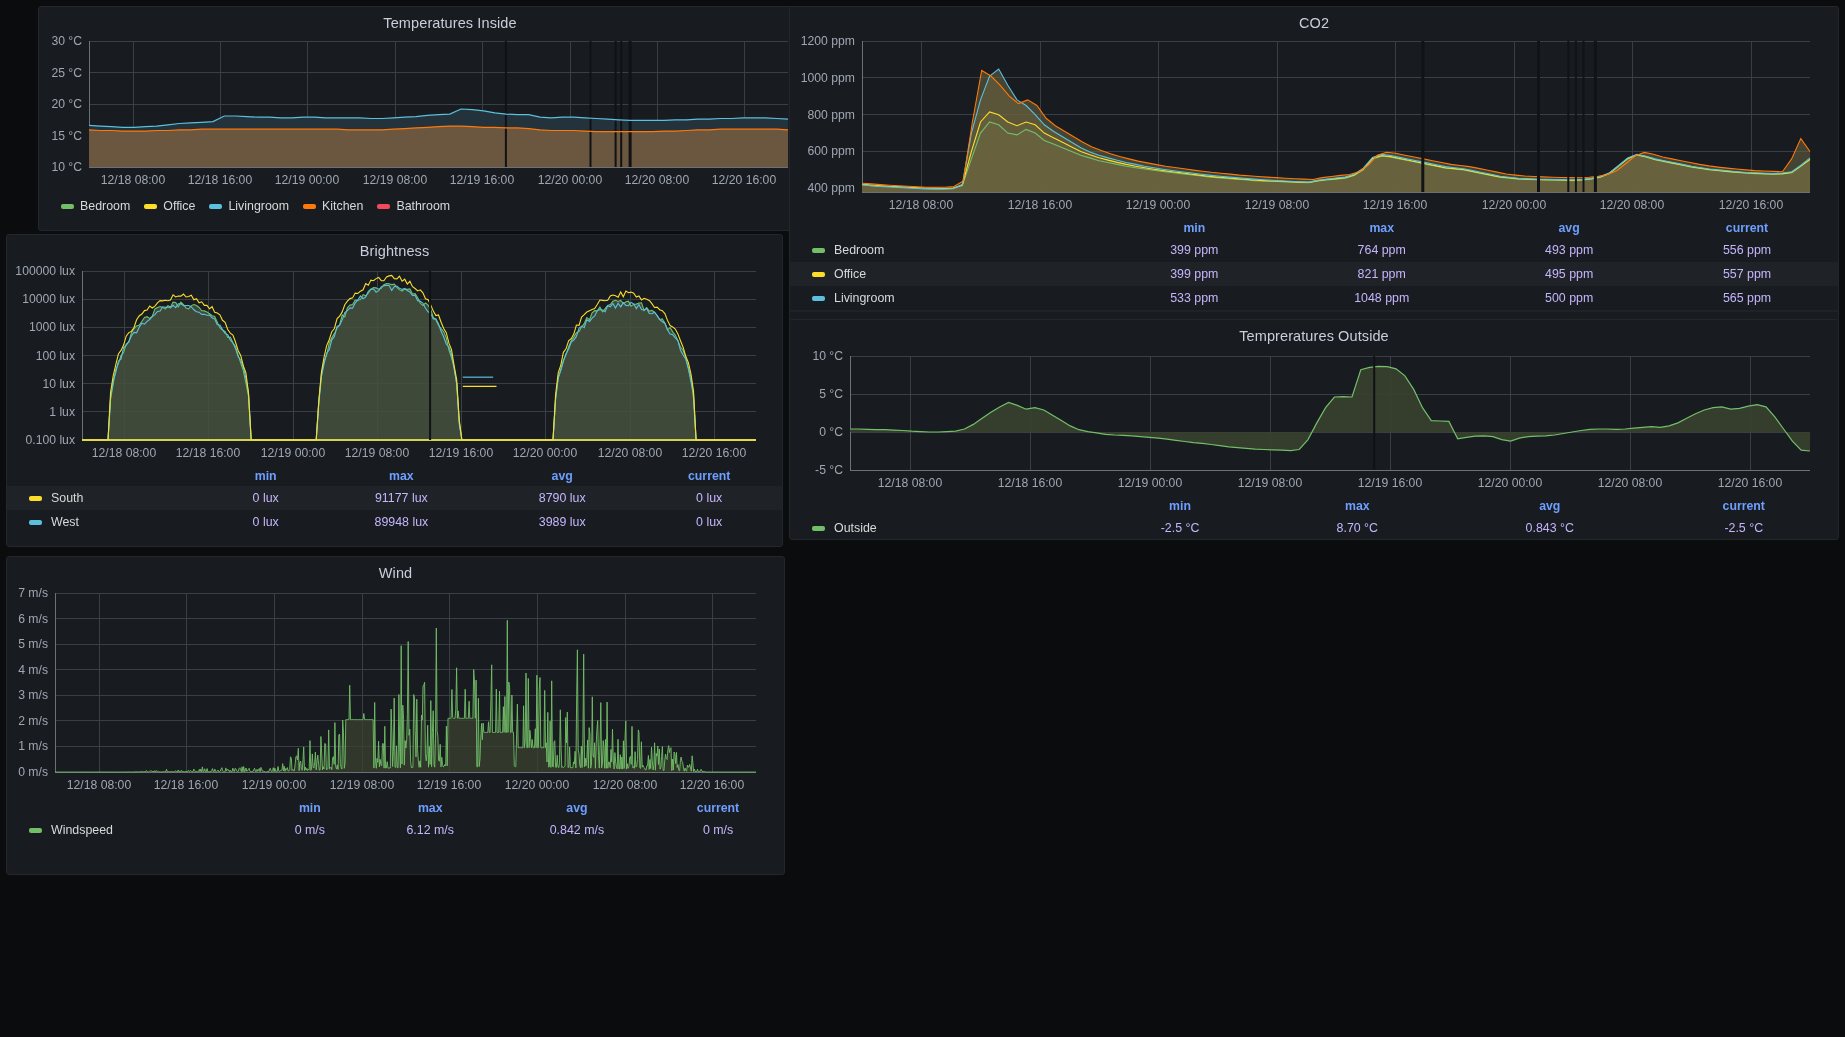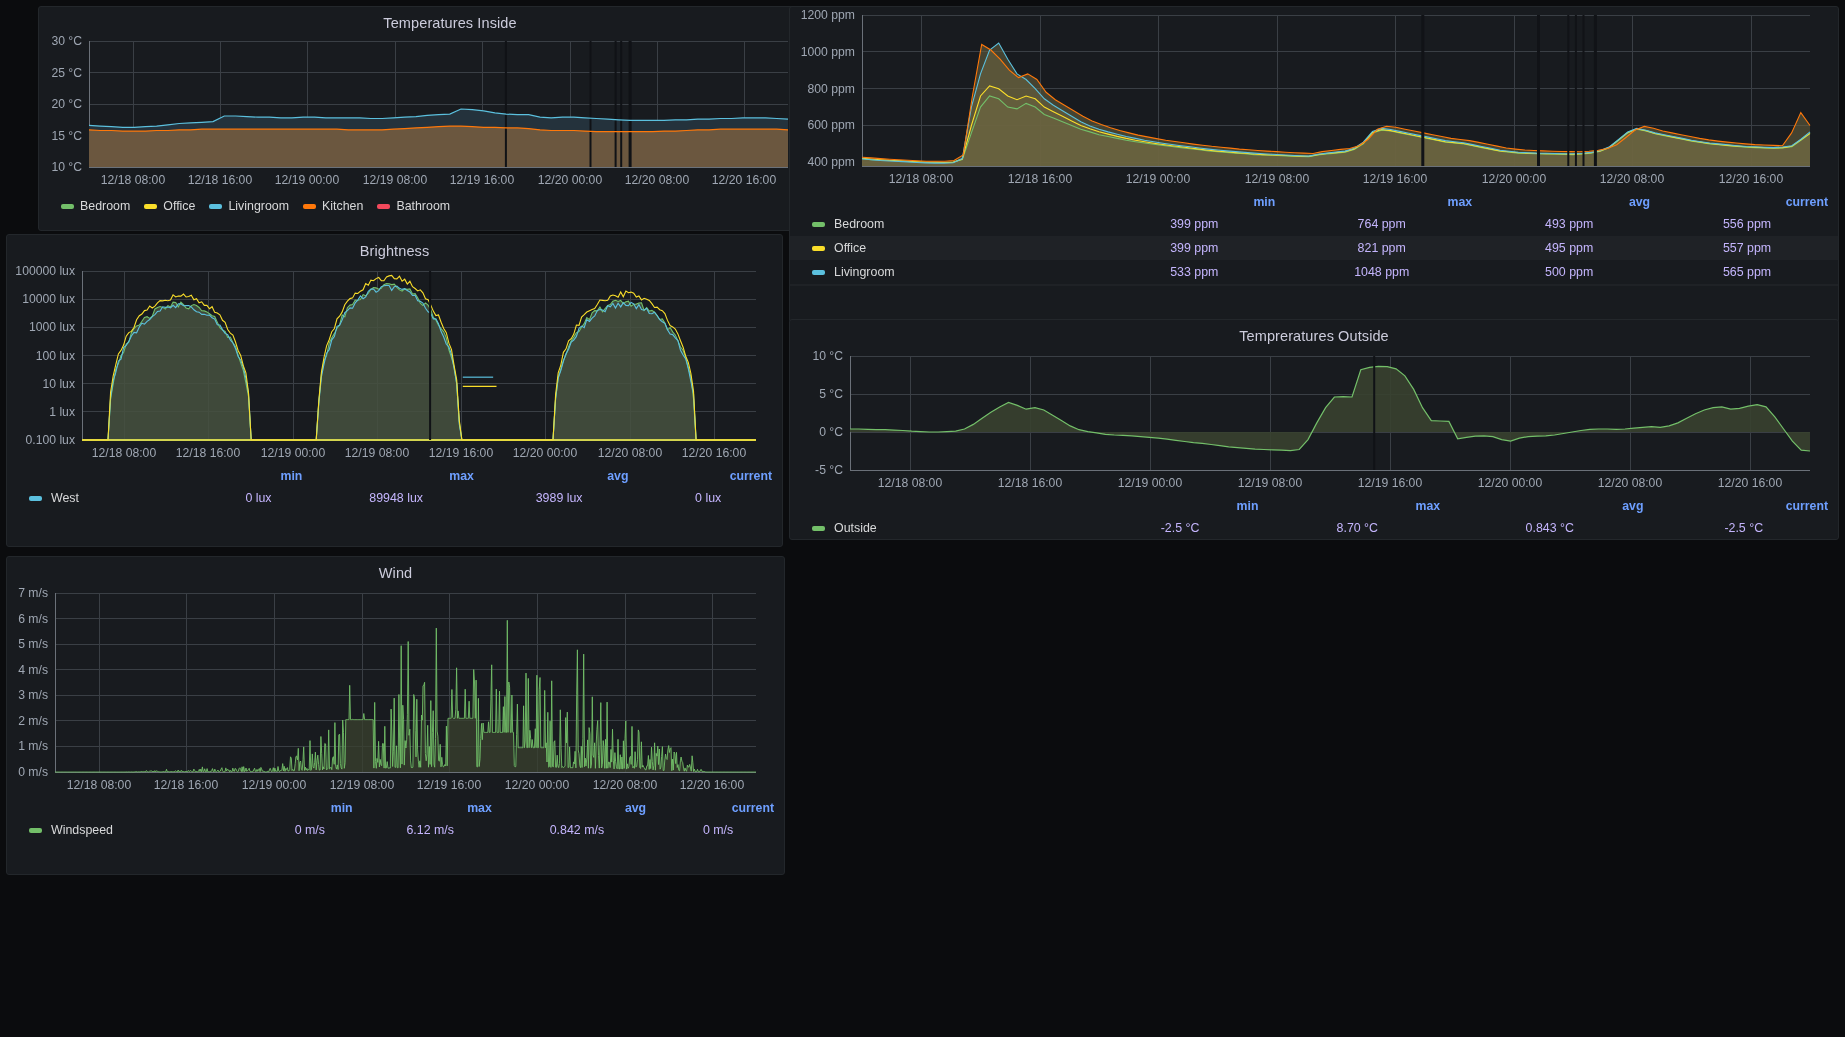--- a/index.html
+++ b/index.html
@@ -44,21 +44,21 @@
     padding: 6px 0 8px 22px;
     flex-wrap: wrap;
   }
   .legend-inline .li-item { display: flex; align-items: center; gap: 6px; }
   .swatch { width: 13px; height: 5px; border-radius: 2px; display: inline-block; }
   .li-name { color: #d8d9da; font-size: 12.4px; }
 
   
   .legend-table { width: 100%; border-collapse: collapse; font-size: 12.4px; }
   .legend-table th {
-    color: #6e9fff; font-weight: bold; text-align: right;
+    color: #6e9fff; font-weight: bold; 
     padding: 3px 10px 3px 6px; font-size: 12.3px;
   }
   .legend-table th.lt-name { text-align: left; }
   .legend-table td {
     color: #c4b5fd; text-align: center; padding: 5px 10px 5px 6px;
     white-space: nowrap;
   }
   .legend-table td.lt-name {
     text-align: left; padding-left: 22px; color: #d8d9da;
   }
@@ -133,20 +133,21 @@
           <span class="li-name">Kitchen</span>
         </div>
         <div class="li-item">
           <span class="swatch" style="background: rgb(242, 73, 92);"></span>
           <span class="li-name">Bathroom</span>
         </div>
       </div>
   </div>
 
   <div class="panel" style="left:789px; top:6px; width:1050px; height:317px;">
+    <div class="panel-title">CO2</div>
     <div class="plot-wrap">
       <svg id="svg-co2" width="1050" height="185" viewBox="0 0 1050 185">
           <line x1="72" y1="155.3170731707317" x2="1020" y2="155.3170731707317" class="gridline"></line>
           <text x="65" y="159.3170731707317" class="axis-label axis-label-y">400 ppm</text>
           <line x1="72" y1="118.48780487804878" x2="1020" y2="118.48780487804878" class="gridline"></line>
           <text x="65" y="122.48780487804878" class="axis-label axis-label-y">600 ppm</text>
           <line x1="72" y1="81.65853658536585" x2="1020" y2="81.65853658536585" class="gridline"></line>
           <text x="65" y="85.65853658536585" class="axis-label axis-label-y">800 ppm</text>
           <line x1="72" y1="44.829268292682926" x2="1020" y2="44.829268292682926" class="gridline"></line>
           <text x="65" y="48.829268292682926" class="axis-label axis-label-y">1000 ppm</text>
@@ -304,20 +305,32 @@
           <thead>
             <tr>
               <th class="lt-name"></th>
               <th>min</th>
               <th>max</th>
               <th>avg</th>
               <th>current</th>
             </tr>
           </thead>
           <tbody>
+            <tr class="alt">
+              <td class="lt-name">
+                <span class="lt-name-cell">
+                  <span class="swatch" style="background: rgb(250, 222, 42);"></span>
+                  <span>South</span>
+                </span>
+              </td>
+              <td>0 lux</td>
+              <td>91177 lux</td>
+              <td>8790 lux</td>
+              <td>0 lux</td>
+            </tr>
             <tr>
               <td class="lt-name">
                 <span class="lt-name-cell">
                   <span class="swatch" style="background: rgb(91, 192, 222);"></span>
                   <span>West</span>
                 </span>
               </td>
               <td>0 lux</td>
               <td>89948 lux</td>
               <td>3989 lux</td>

